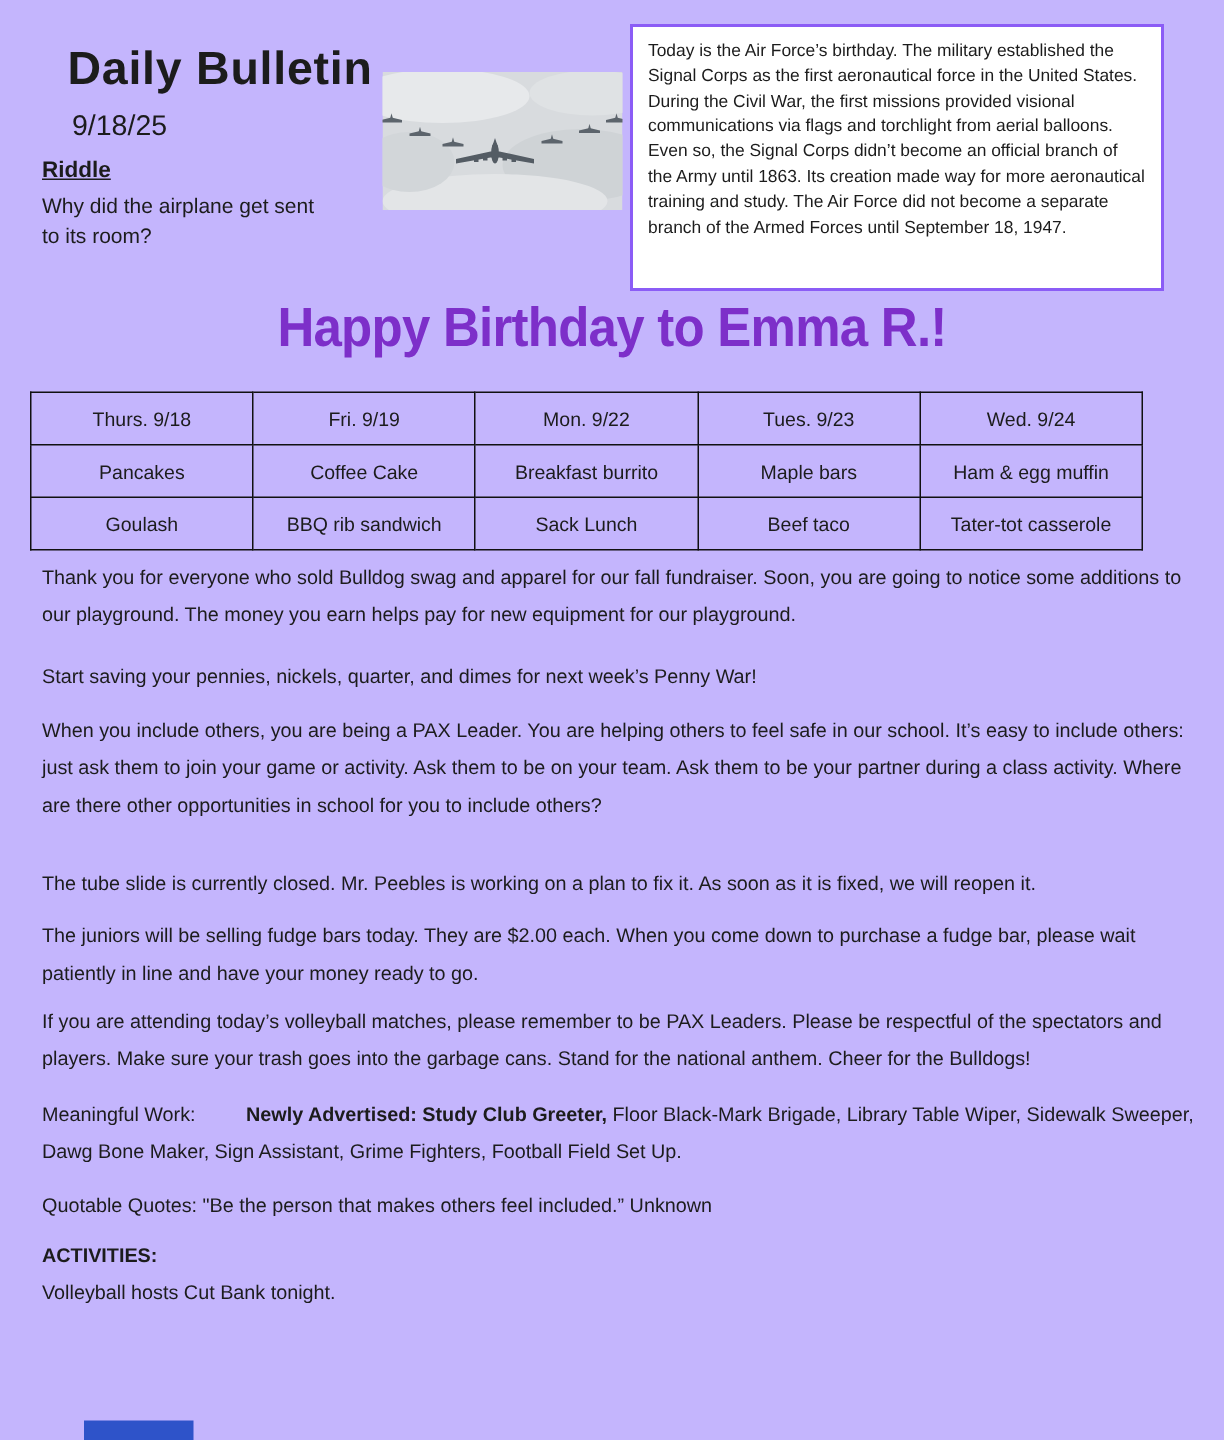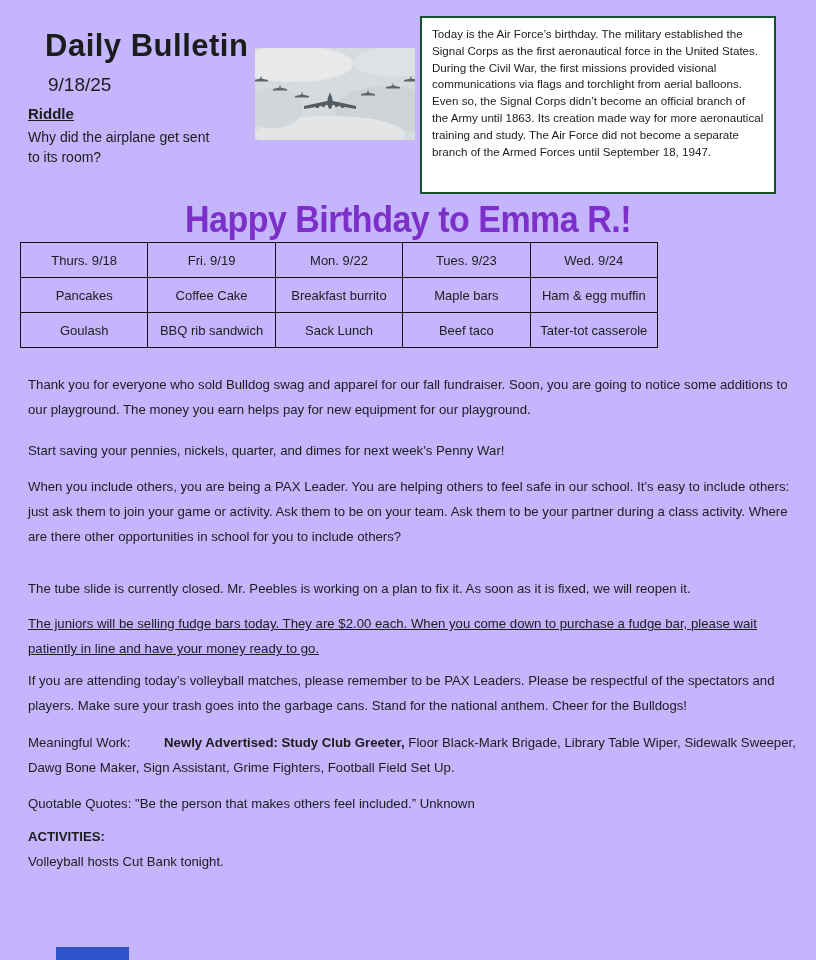--- a/index.html
+++ b/index.html
@@ -8,42 +8,42 @@
 
   .title{position:absolute;left:45px;top:28px;font-size:31px;font-weight:bold;letter-spacing:.5px;}
   .date{position:absolute;left:48px;top:74px;font-size:19px;}
 
   .riddle{position:absolute;left:28px;top:104px;font-size:14px;line-height:20px;}
   .riddle-h{font-weight:bold;text-decoration:underline;font-size:15px;margin-bottom:3px;}
 
   .photo{position:absolute;left:255px;top:48px;width:160px;height:92px;}
 
   .infobox{position:absolute;left:420px;top:16px;width:356px;box-sizing:border-box;
-           border:2px solid #14532d;background:#fff;padding:8px 10px;
+           border:2px solid #8b5cf6;background:#fff;padding:8px 10px;
            font-size:11.6px;line-height:16.8px;min-height:178px;}
 
   .banner{position:absolute;left:0;top:200px;width:816px;text-align:center;
           font-size:34px;font-weight:bold;letter-spacing:-0.5px;color:#7d2fc9;
           transform:scaleY(1.08);}
 
-  table.menu{position:absolute;left:20px;top:242px;width:638px;border-collapse:collapse;
+  table.menu{position:absolute;left:20px;top:261px;width:742px;border-collapse:collapse;
              table-layout:fixed;font-size:13px;}
   table.menu th,table.menu td{border:1px solid #111;height:30px;padding:2px 8px;
              font-weight:normal;overflow:hidden;white-space:nowrap;}
   table.menu th{text-align:center;}
   table.menu td{text-align:center;}
 
   .body{position:absolute;left:28px;top:372px;width:770px;font-size:13.2px;line-height:25px;}
   .body p{margin:0;}
   .m16{margin-bottom:16px !important;}
   .m11{margin-bottom:11px !important;}
   .m27{margin-bottom:27px !important;}
   .m21{margin-bottom:21px !important;}
   .m10{margin-bottom:10px !important;}
-  .m7 {margin-bottom:7px  !important;text-decoration:underline;}
+  .m7 {margin-bottom:7px  !important;}
   .m12{margin-bottom:12px !important;}
   .m8 {margin-bottom:8px  !important;}
   .bold{font-weight:bold;padding-left:30px;}
   .act-h{font-weight:bold;}
 
   .blue-frag{position:absolute;left:56px;top:947px;width:73px;height:13px;background:#2e53c9;}
 </style>
 </head>
 <body>
 

